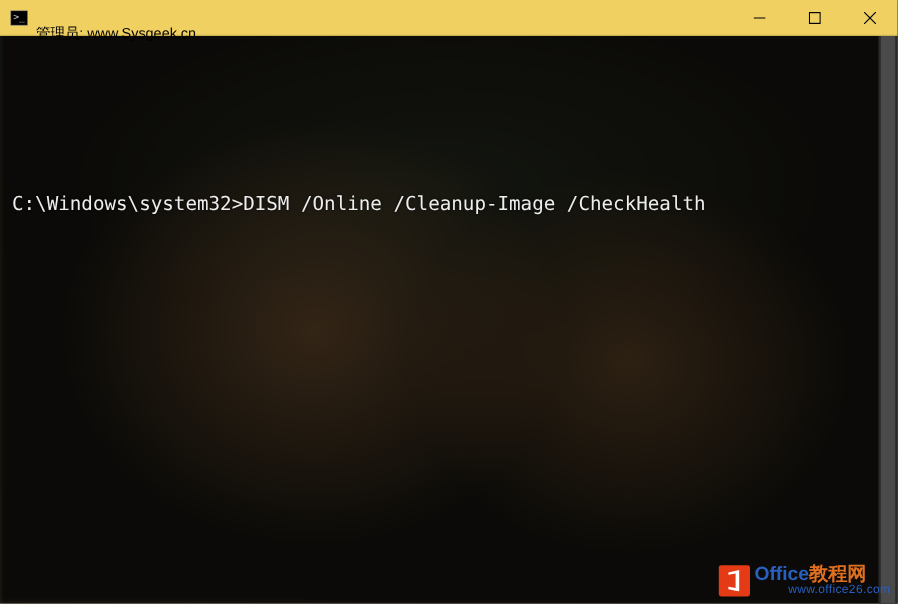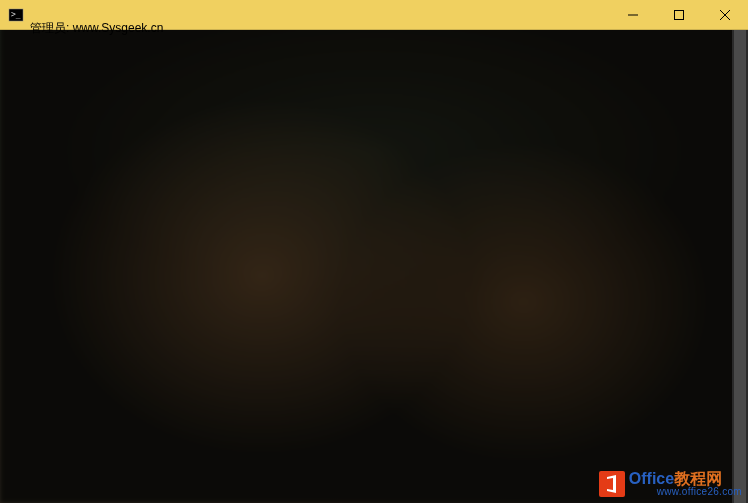--- a/index.html
+++ b/index.html
@@ -140,20 +140,21 @@
       <svg viewBox="0 0 10 10">
           <line x1="0" y1="0" x2="10" y2="10"></line>
           <line x1="10" y1="0" x2="0" y2="10"></line>
         </svg>
     </div>
   </div>
 </div>
 
 <div class="terminal">
   <div class="terminal-line"></div>
+  <div class="terminal-line">C:\Windows\system32&gt;DISM /Online /Cleanup-Image /CheckHealth</div>
   <div class="terminal-line"></div>
   <div class="terminal-line"></div>
   
   
   
   
   
   
 </div>
 

